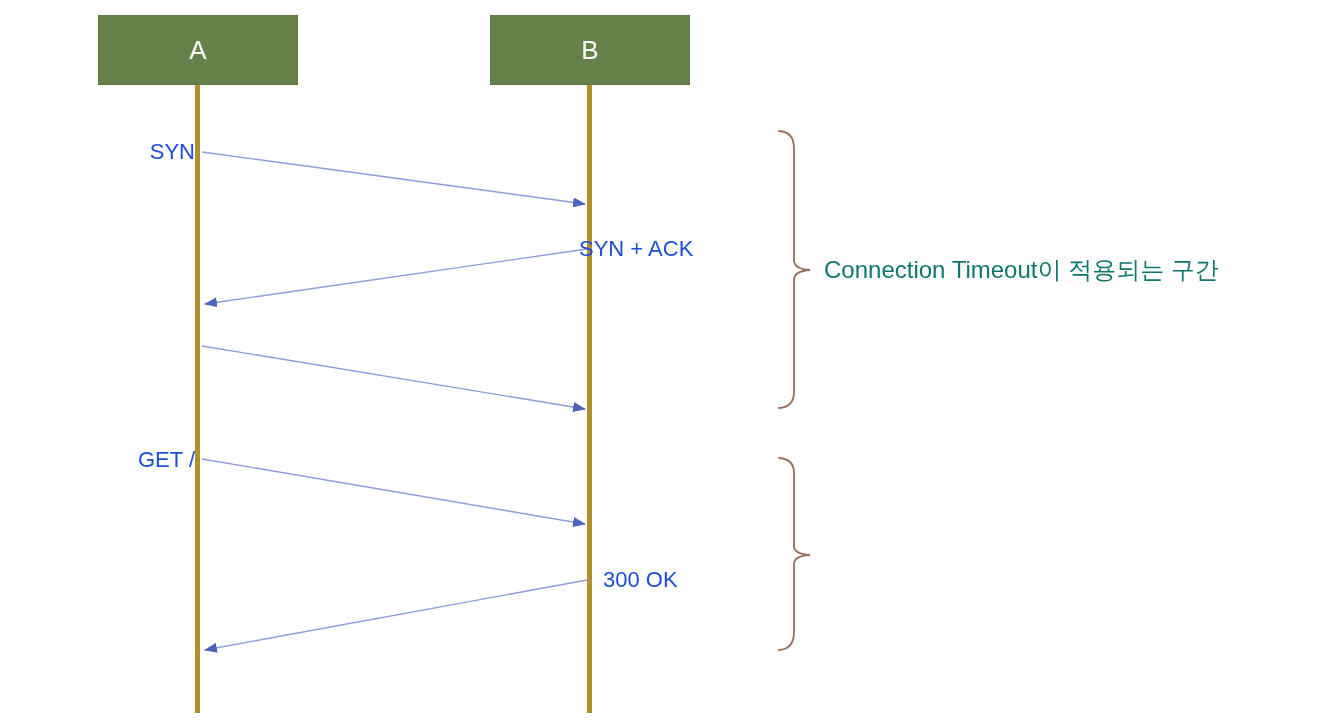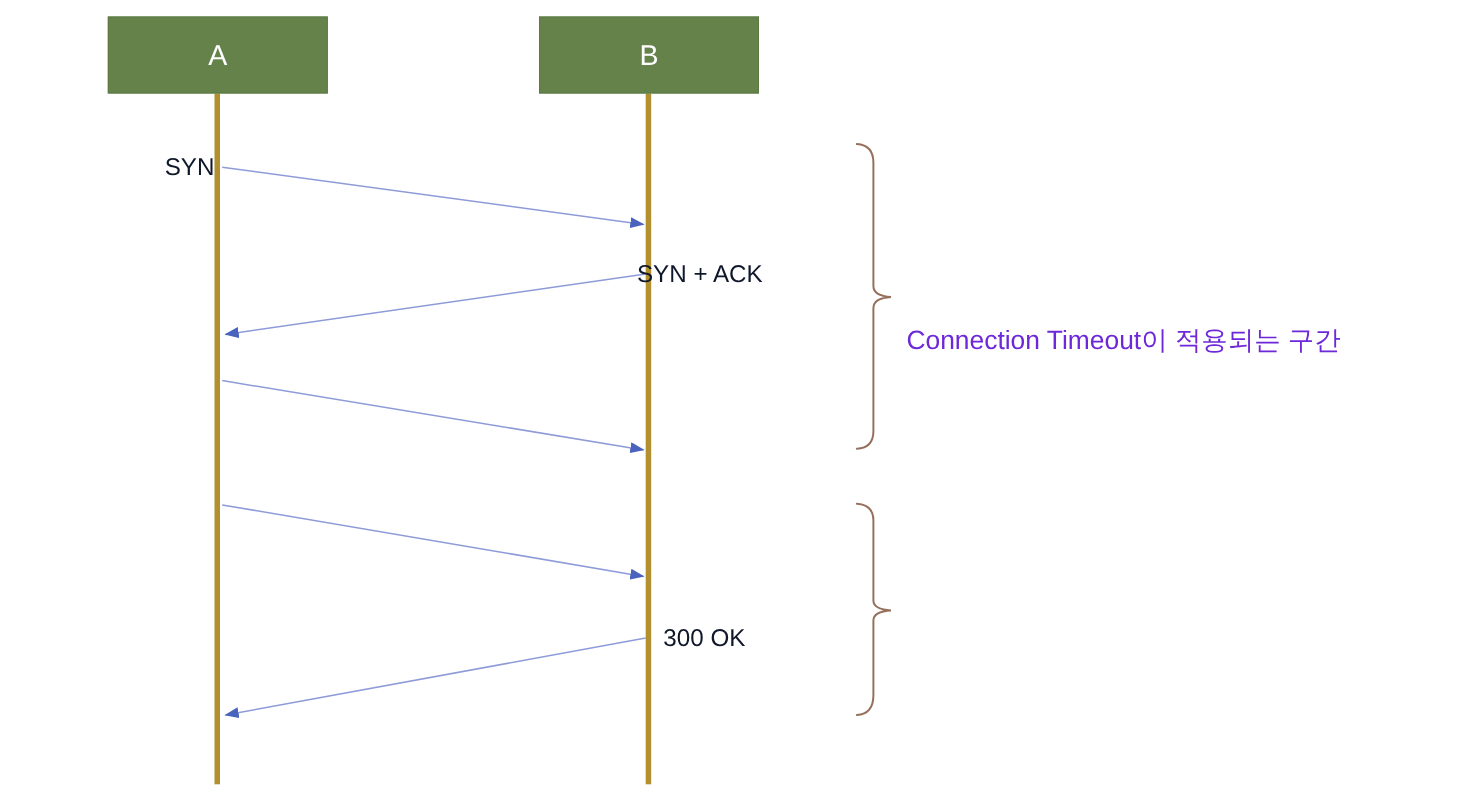--- a/index.html
+++ b/index.html
@@ -44,42 +44,41 @@
     top: 85px;
     width: 5px;
     height: 628px;
     background: #b2902f;
   }
   .lifeline-a { left: 195px; }
   .lifeline-b { left: 587px; }
   .msg-label {
     position: absolute;
     font-size: 22px;
-    color: #0f172a;
+    color: #1d4ed8;
     white-space: nowrap;
     line-height: 28px;
   }
   .msg-label.right-of-a {
     width: 140px;
     text-align: right;
     left: 55px;
   }
   .lbl-syn    { top: 138px; }
   .lbl-synack { left: 579px; top: 235px; }
   .lbl-ack    { top: 332px; }
   .lbl-get    { top: 446px; }
   .lbl-200ok  { left: 603px; top: 566px; }
   .annotation {
     position: absolute;
     left: 824px;
     font-size: 24px;
-    color: #6d28d9;
+    color: #0f766e;
     white-space: nowrap;
     line-height: 30px;
-    margin-top: 40px;
   }
   .annotation-1 { top: 255px; }
   .annotation-2 { top: 540px; }
 </style>
 </head>
 <body>
 
 <div class="stage">
 
   <svg class="connectors" viewBox="0 0 1326 722" xmlns="http://www.w3.org/2000/svg">
@@ -105,17 +104,18 @@
 
   <div class="actor-box actor-a">
     <span>A</span>
   </div>
   <div class="actor-box actor-b">
     <span>B</span>
   </div>
 
   <div class="msg-label right-of-a lbl-syn">SYN</div>
   <div class="msg-label lbl-synack">SYN + ACK</div>
+  <div class="msg-label right-of-a lbl-get">GET /</div>
   <div class="msg-label lbl-200ok">300 OK</div>
 
   <div class="annotation annotation-1">Connection Timeout이 적용되는 구간</div>
 
 </div>
 
 </body></html>

